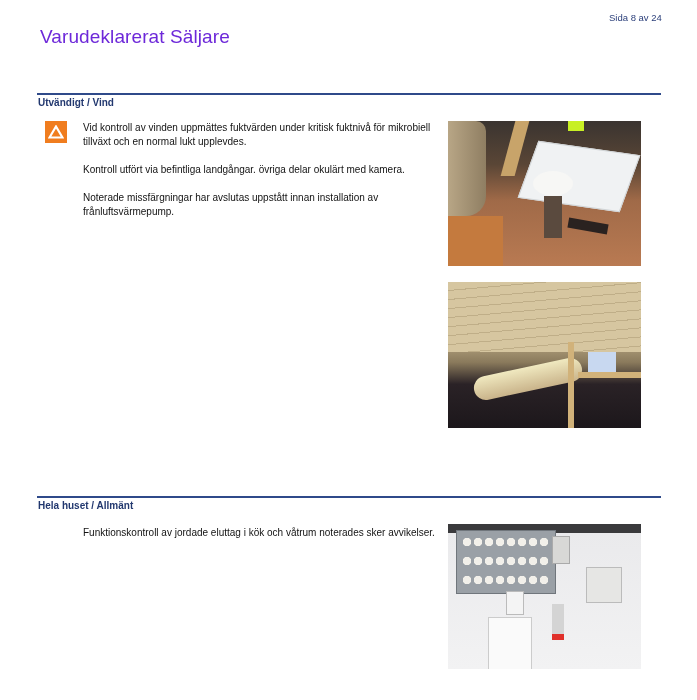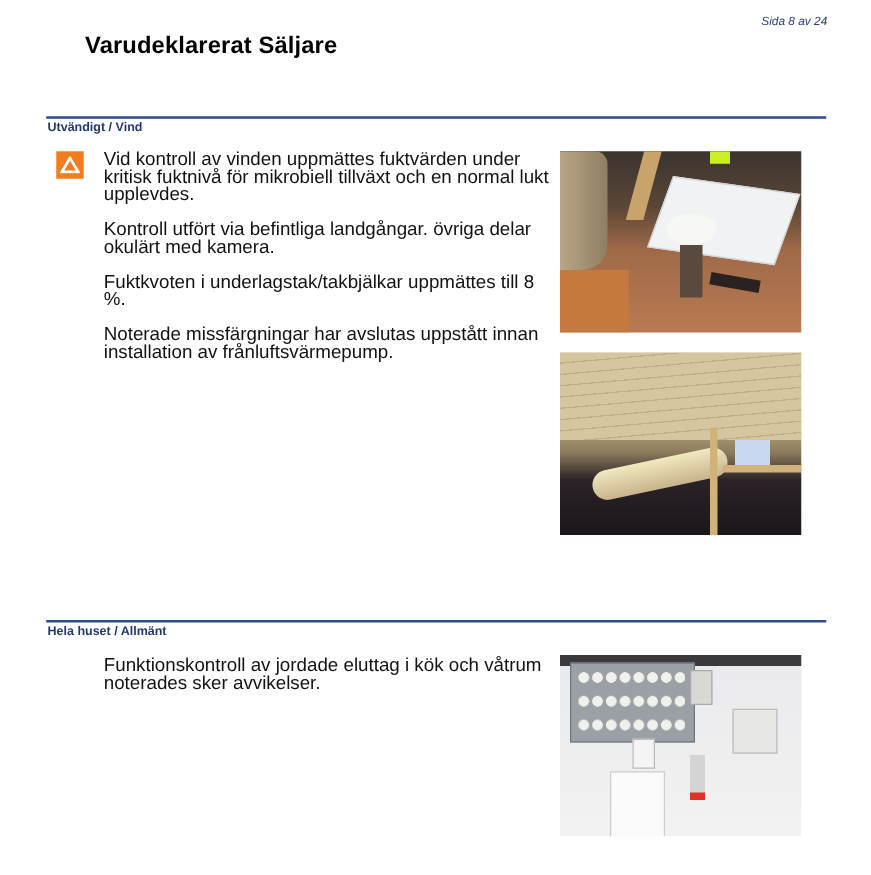--- a/index.html
+++ b/index.html
@@ -1,25 +1,25 @@
 <!DOCTYPE html>
 <html><head>
 <meta charset="utf-8">
 <style>
   html, body { margin: 0; padding: 0; background: #ffffff; }
   body { width: 697px; height: 700px; position: relative; overflow: hidden;
          font-family: "Liberation Sans", "DejaVu Sans", sans-serif; color: #111; }
-  .page-num { position: absolute; left: 609px; top: 12px; font-size: 9.5px; color: #2b3f7a; font-style: italic; }
-  .doc-title { position: absolute; left: 40px; top: 26px; font-size: 19px; font-weight: bold;
-               color: #000000; letter-spacing: 0.1px; margin-left: 28px; }
+  .page-num { position: absolute; left: 609px; top: 12px; font-size: 9.5px; color: #2b3f7a; }
+  .doc-title { position: absolute; left: 40px; top: 26px; font-size: 19px; font-weight: normal;
+               color: #6d28d9; letter-spacing: 0.1px; }
   .rule { position: absolute; left: 37px; width: 624px; height: 2px; background: #2f4a8a; }
   .section-heading { position: absolute; left: 38px; font-size: 10px; font-weight: bold; color: #22386f; }
   .warn-icon { position: absolute; left: 45px; top: 121px; width: 22px; height: 22px; background: #f07d1f;
                display: flex; align-items: center; justify-content: center; }
-  .body-col { position: absolute; left: 83px; width: 356px; font-size: 15px; line-height: 14px; color: #121212; }
+  .body-col { position: absolute; left: 83px; width: 356px; font-size: 10px; line-height: 14px; color: #121212; }
   .body-col p { margin: 0 0 14px 0; }
   .photo { position: absolute; left: 448px; width: 193px; overflow: hidden; }
   .photo1 { top: 121px; height: 145px;
     background:
       radial-gradient(ellipse 22px 18px at 62% 42%, #f4f4f2 0 90%, transparent 100%),
       linear-gradient(160deg, transparent 0 40%, rgba(255,255,255,0) 40%),
       linear-gradient(180deg, #3a3430 0%, #5a4636 30%, #a06a48 55%, #b97a52 100%); }
   .photo2 { top: 282px; height: 146px;
     background: linear-gradient(180deg, #d8c8a2 0%, #c7b58f 35%, #8a7a5c 55%, #2a2226 70%, #1c171b 100%); }
   .photo3 { top: 524px; height: 145px;
@@ -37,21 +37,20 @@
 
 <div class="warn-icon">
   <svg width="16" height="14" viewBox="0 0 16 14">
     <path d="M8 1.5 L14.5 12.5 L1.5 12.5 Z" fill="none" stroke="#ffffff" stroke-width="2.2" stroke-linejoin="miter"></path>
   </svg>
 </div>
 
 <div class="body-col" style="top:121px;">
   <p>Vid kontroll av vinden uppmättes fuktvärden under kritisk fuktnivå för mikrobiell tillväxt och en normal lukt upplevdes.</p>
   <p>Kontroll utfört via befintliga landgångar. övriga delar okulärt med kamera.</p>
-  <p>Fuktkvoten i underlagstak/takbjälkar uppmättes till 8 %.</p>
   <p>Noterade missfärgningar har avslutas uppstått innan installation av frånluftsvärmepump.</p>
 </div>
 
 <div class="photo photo1">
   <div class="shape" style="left:0;top:0;width:38px;height:95px;background:linear-gradient(90deg,#b8a686,#8f7e62);border-radius:0 10px 20px 0;"></div>
   <div class="shape" style="left:0;top:95px;width:55px;height:50px;background:#c47a3e;"></div>
   <div class="shape" style="left:60px;top:0;width:14px;height:55px;background:#c8a46a;transform:skewX(-15deg);"></div>
   <div class="shape" style="left:80px;top:27px;width:100px;height:55px;background:#f0f2f3;transform:skew(-20deg,8deg);border:1px solid #d0d4d6;"></div>
   <div class="shape" style="left:85px;top:50px;width:40px;height:25px;background:#f7f7f5;border-radius:50%;"></div>
   <div class="shape" style="left:96px;top:75px;width:18px;height:42px;background:#5a4a3e;"></div>

